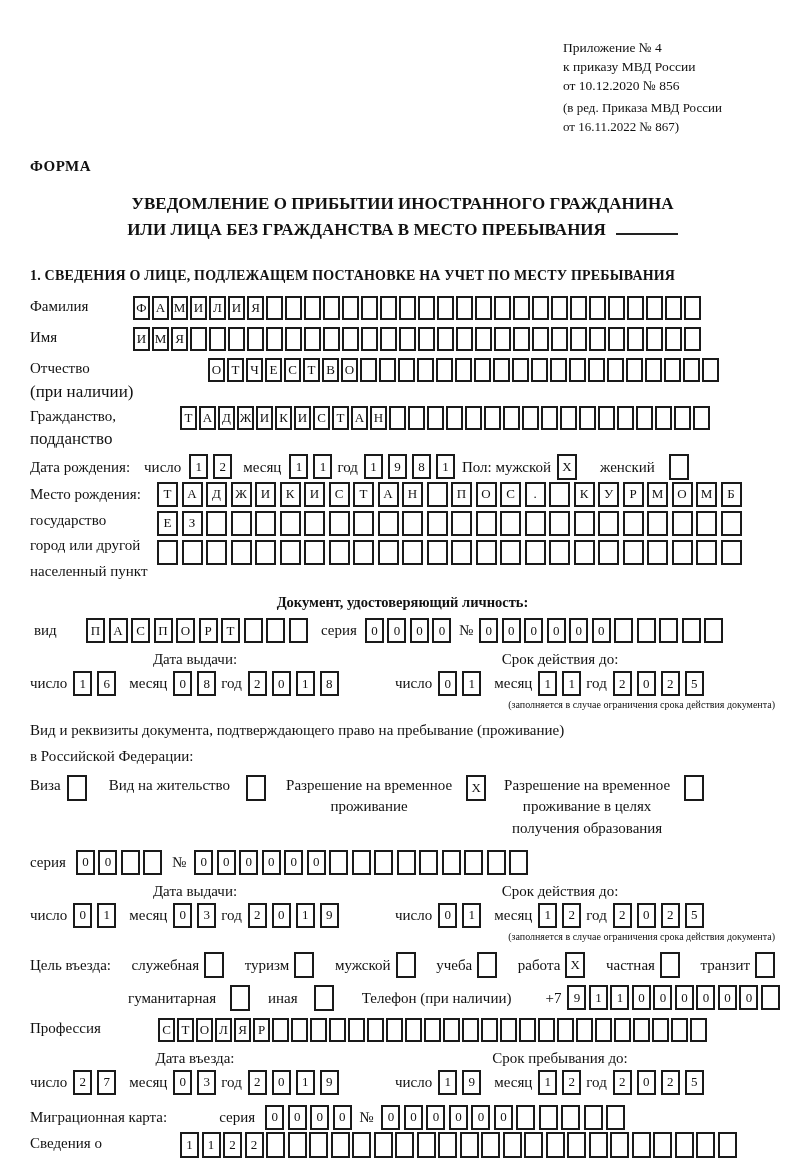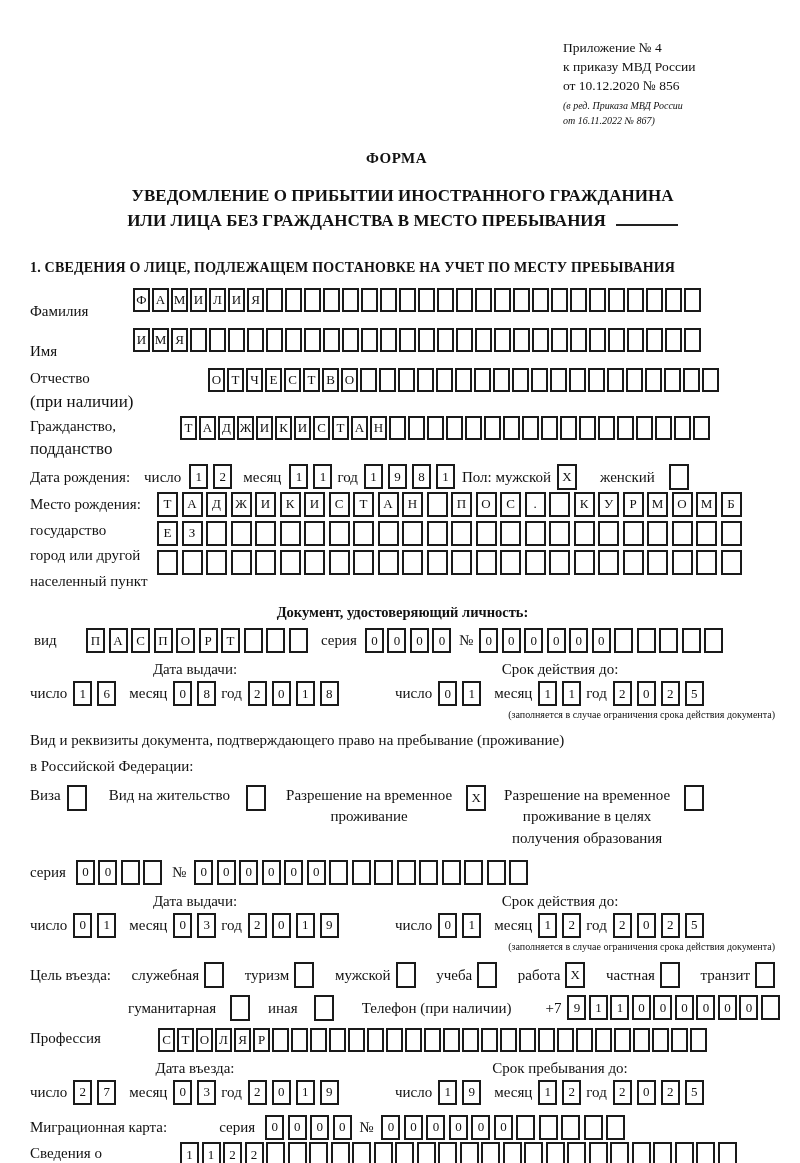--- a/index.html
+++ b/index.html
@@ -4,43 +4,43 @@
 <style>
   * { margin:0; padding:0; box-sizing:border-box; }
   html,body { background:#ffffff; }
   .page {
     width:800px; height:1163px; margin:0 auto; background:#ffffff;
     font-family:"Liberation Serif","DejaVu Serif",serif; color:#111;
     padding:38px 25px 4px 30px; overflow:hidden; position:relative;
   }
   
   .annex-block { width:212px; margin-left:auto; font-size:13.5px; line-height:1.42; }
-  .annex-block .amend { margin-top:4px; font-size:10px;font-style:italic; }
-  .forma { text-align:center; font-weight:bold; font-size:15px; margin:22px 12px 12px 0; letter-spacing:.5px; }
+  .annex-block .amend { margin-top:4px; font-size:13px; }
+  .forma { text-align:left; font-weight:bold; font-size:15px; margin:22px 12px 12px 0; letter-spacing:.5px; }
   
   .title { text-align:center; font-weight:bold; font-size:17px; line-height:1.5; margin-top:16px; }
   .title-underline { display:inline-block; width:62px; border-bottom:2.5px solid #222; height:14px; margin-left:10px; }
   .sec-heading { font-weight:bold; font-size:14px; margin-top:26px; letter-spacing:.2px; }
   
   .row { display:flex; align-items:flex-start; margin-top:7px; }
   .lbl { font-size:15px; line-height:1.35; flex:none; }
   .sub { font-size:17px; line-height:1.5; }
   .cells { display:flex; flex:none; }
   .cell {
     width:17px; height:24px; border:2px solid #1a1a1a; margin-right:2px;
     flex:none; display:flex; align-items:center; justify-content:center;
     font-size:13px; font-family:"Liberation Serif","DejaVu Serif",serif;
   }
   .wide .cell { width:21px; height:25px; margin-right:3.5px; }
   .doc .cell { width:19px; height:25px; margin-right:3.5px; }
   .dc .cell { width:19px; height:25px; margin-right:5px; }
   .cb .cell { width:20px; height:26px; margin-right:0; }
   .rep .cell { width:19px; height:26px; margin-right:2.5px; }
   .ph .cell { width:19px; height:25px; margin-right:2.5px; }
-  .w100 { width:103px;margin-top:13px; } .w176 { width:178px; } .w150 { width:150px; } .w128 { width:128px; }
+  .w100 { width:103px; } .w176 { width:178px; } .w150 { width:150px; } .w128 { width:128px; }
   
   .two-col { display:flex; margin-top:8px; }
   .col-l { width:365px; flex:none; }
   .col-r { flex:1; }
   .col-head { text-align:center; font-size:15px; margin-bottom:3px; }
   .col-l .col-head { width:330px; }
   .col-r .col-head { width:330px; }
   .date-line { display:flex; align-items:center; }
   .date-line .dl-lbl { font-size:15px; margin-right:6px; }
   .note { font-size:10px; text-align:right; margin-top:3px; }

